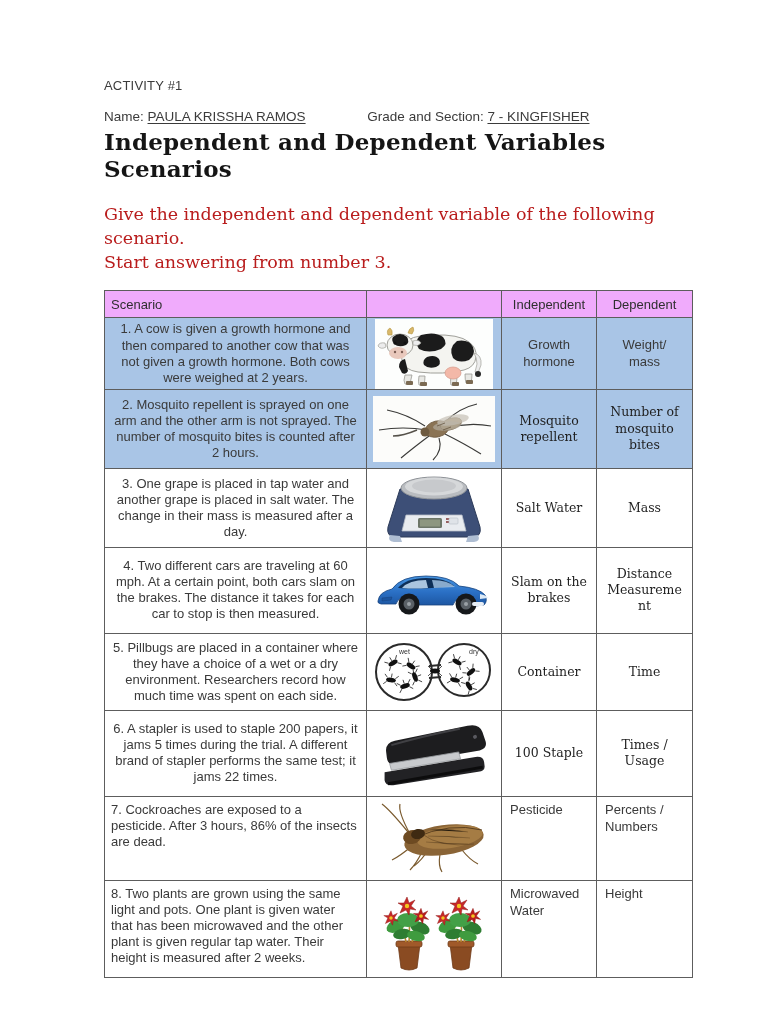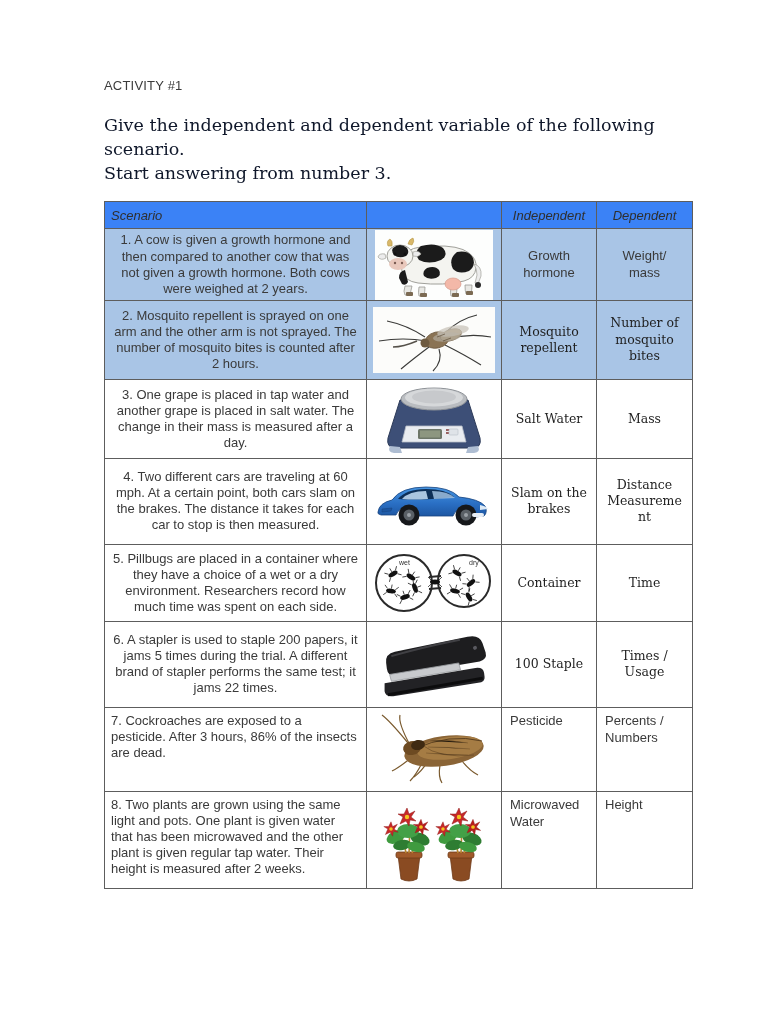--- a/index.html
+++ b/index.html
@@ -5,25 +5,25 @@
   * { margin:0; padding:0; box-sizing:border-box; }
   html,body { width:768px; height:1024px; background:#ffffff; font-family:"Liberation Sans", sans-serif; }
   .page { position:relative; width:768px; height:1024px; background:#fff; overflow:hidden; }
   .content { position:absolute; left:90px; top:78px; width:590px; color:#3b3b3b;padding-left:14px; }
 
   .activity { font-size:13px; letter-spacing:.2px; }
   .nameline { margin-top:16px; font-size:13.5px; white-space:nowrap; }
   .uline { text-decoration:underline; text-underline-offset:2px; }
   .gradepart { margin-left:58px; }
   .doctitle { margin-top:4px; font-family:"DejaVu Serif", serif; font-weight:bold; font-size:23px; color:#151515; letter-spacing:.2px; }
-  .instruction { margin-top:20px; font-family:"DejaVu Serif", serif; font-size:17.5px; line-height:1.38; color:#0f172a; white-space:pre-line; }
+  .instruction { margin-top:20px; font-family:"DejaVu Serif", serif; font-size:17.5px; line-height:1.38; color:#b91c1c; white-space:pre-line; }
 
   table.vars { margin-top:16px; border-collapse:collapse; table-layout:fixed; width:588px; }
   table.vars td { border:1.5px solid #5d5d5d; vertical-align:middle; overflow:hidden; }
-  td.head { height:27px; font-size:13px; color:#2f2f2f; background:#3b82f6; padding:2px 6px;font-style:italic; }
+  td.head { height:27px; font-size:13px; color:#2f2f2f; background:#f0abfc; padding:2px 6px; }
   td.head.c { text-align:center; }
   td.scen { font-size:13px; line-height:1.24; color:#3a3a3a; text-align:center; padding:3px 6px; }
   td.scen.left { text-align:left; vertical-align:top; padding-top:5px; }
   td.ans { text-align:center; white-space:pre-line; line-height:1.3; }
   td.ans.serif { font-family:"DejaVu Serif", serif; font-size:12.5px; color:#1f1f1f; }
   td.ans.sans { font-size:13px; color:#3a3a3a; }
   td.ans.top { vertical-align:top; text-align:left; padding:5px 2px 0 8px; }
   tr.blue td { background:#a9c5e6; }
   tr.blue td.imgcell { background:#a9c5e6; }
   td.imgcell { text-align:center; padding:0; }
@@ -33,21 +33,28 @@
   .diagram-label { font-family:"Liberation Sans", sans-serif; font-size:7px; fill:#333; }
 </style>
 </head>
 <body>
 
 <div class="page">
   <div class="content">
 
     <div class="activity">ACTIVITY #1</div>
 
-
+    <div class="nameline">
+      <span>Name:</span>
+      <span class="uline">PAULA KRISSHA RAMOS</span>
+      <span class="gradepart">Grade and Section:</span>
+      <span class="uline">7 - KINGFISHER</span>
+    </div>
+
+    <div class="doctitle">Independent and Dependent Variables Scenarios</div>
 
     <div class="instruction">Give the independent and dependent variable of the following scenario.
 Start answering from number 3.</div>
 
     <table class="vars">
       <colgroup>
           <col style="width:262px">
           <col style="width:135px">
           <col style="width:95px">
           <col style="width:96px">

